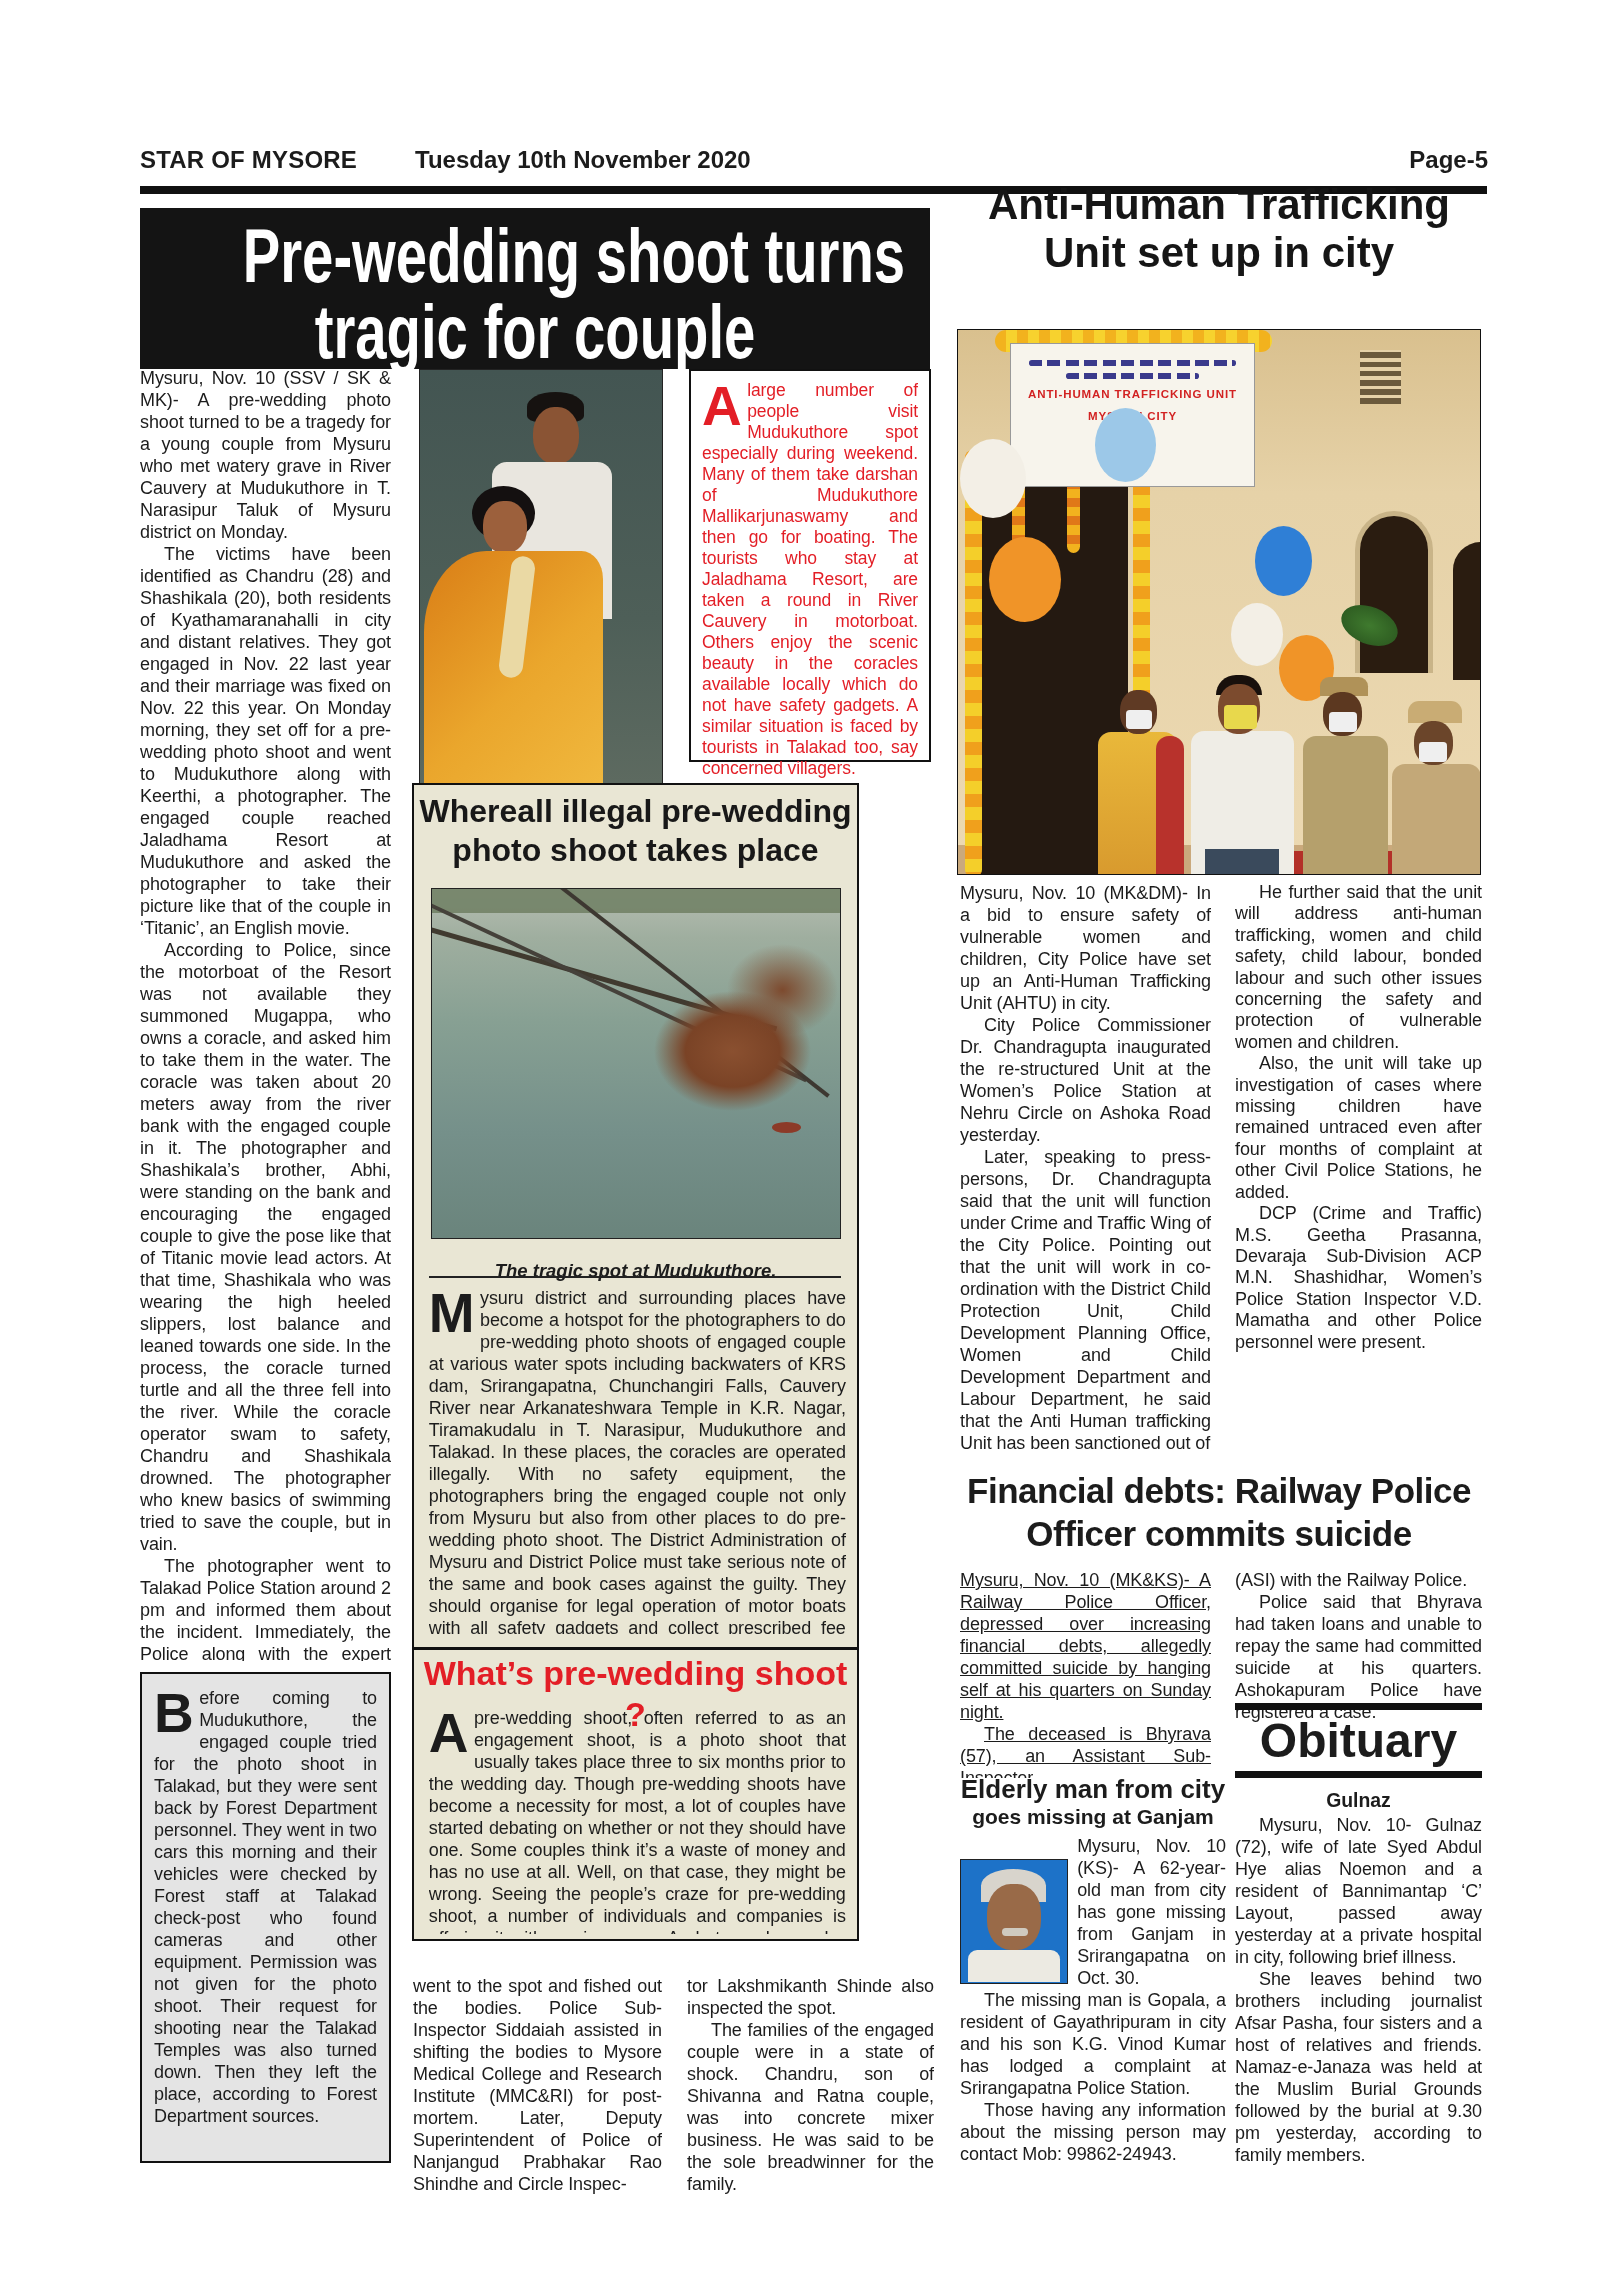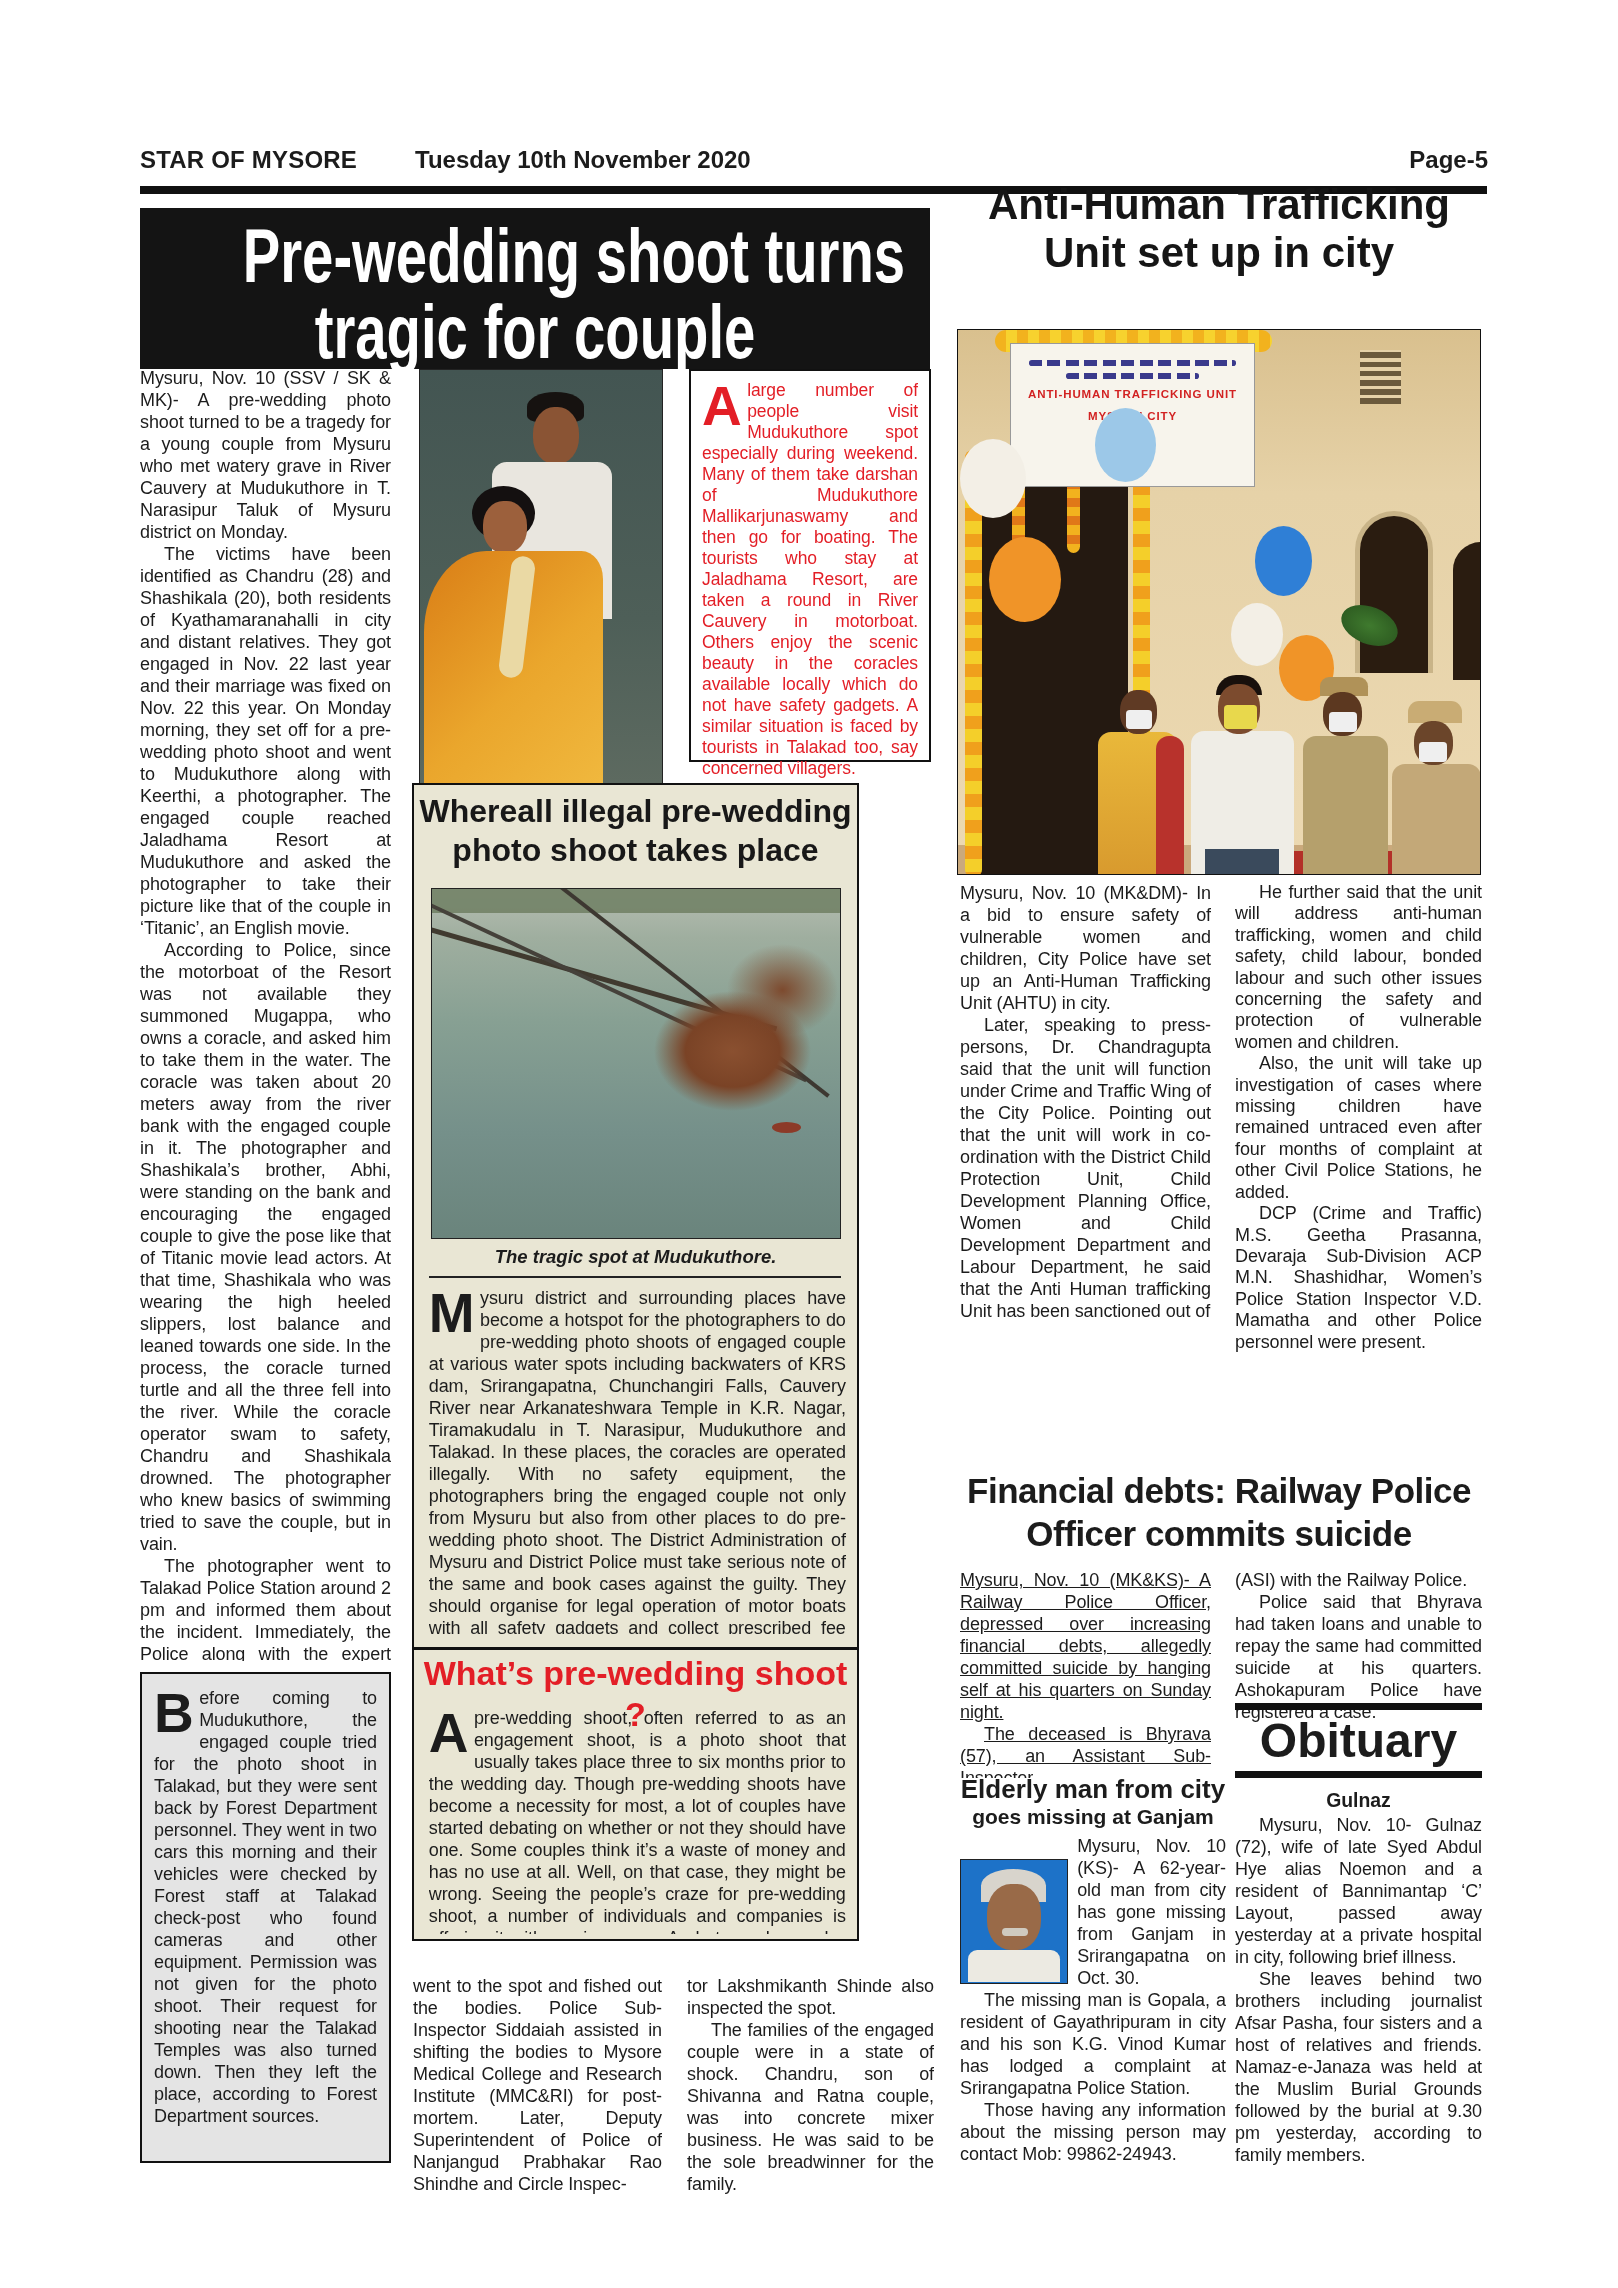--- a/index.html
+++ b/index.html
@@ -40,21 +40,21 @@
   .wh-head{margin-top:7.4px;text-align:center;font-weight:bold;font-size:32px;line-height:39px;color:#181818;}
   #river-photo{position:absolute;left:16.6px;top:103px;width:410px;height:351px;border:1.8px solid #222;box-sizing:border-box;
      background:linear-gradient(180deg,#b6beb2 0,#9fae9f 14%,#87a093 38%,#75908a 70%,#6a847c 100%);overflow:hidden;}
   .rv-bank{position:absolute;left:0;top:0;width:410px;height:24px;background:#6f7f63;opacity:.85;}
   .rv-b1{position:absolute;left:-37px;top:28px;width:397px;height:4.6px;background:#403a2f;transform:rotate(16deg);transform-origin:left;}
   .rv-b2{position:absolute;left:-18.5px;top:5.5px;width:434px;height:3.7px;background:#45413a;transform:rotate(25deg);transform-origin:left;}
   .rv-b3{position:absolute;left:120px;top:-11px;width:351px;height:3.7px;background:#3d3831;transform:rotate(38deg);transform-origin:left;}
   .rv-fol{position:absolute;left:222px;top:102px;width:157px;height:120px;background:radial-gradient(closest-side,#8a5030,#7a4326 60%,rgba(122,67,38,0));border-radius:50%;}
   .rv-fol2{position:absolute;left:295px;top:55px;width:111px;height:92px;background:radial-gradient(closest-side,#7d4a2e,rgba(125,74,46,0));border-radius:50%;}
   .rv-boat{position:absolute;left:340px;top:233px;width:29.5px;height:11px;background:#8c3a28;border-radius:50%;}
-  .wh-caption{position:absolute;left:0;top:461px;width:100%;text-align:center;font-size:18.5px;font-weight:bold;font-style:italic;}
+  .wh-caption{position:absolute;left:0;top:475px;width:100%;text-align:center;font-size:18.5px;font-weight:bold;font-style:italic;}
   .wh-caprule{position:absolute;left:14.8px;top:491px;width:412px;height:1.8px;background:#222;}
   .wh-body{position:absolute;left:14.8px;top:502px;width:417px;height:347px;}
   #whats-box{left:412px;top:1648px;width:447px;height:293px;}
   .ws-head{margin-top:3px;text-align:center;font-weight:bold;font-size:34px;line-height:41px;color:#e31e26;}
   .ws-body{position:absolute;left:14.8px;top:57px;width:417px;height:227px;}
   
   #cont-left{left:413px;top:1975px;width:249px;height:231px;}
   #cont-right{left:687px;top:1975px;width:247px;height:231px;}
   
   #gray-box{left:140px;top:1672px;width:251px;height:491px;background:#e4e4e4;border:2.8px solid #111;box-sizing:border-box;padding:13px 12px;}
@@ -231,20 +231,21 @@
     <div class="head-sk" style="left:365px;top:362px;width:39px;height:44px;background:#5c3820;"></div>
     <div class="mask" style="left:371px;top:382px;width:28px;height:20px;"></div>
     <div class="fig" style="left:434px;top:434px;width:89px;height:113px;background:#c3a878;"></div>
     <div class="head-sk" style="left:450px;top:371px;width:54px;height:22px;background:#c9ac74;border-radius:11px 11px 0 0;"></div>
     <div class="head-sk" style="left:456px;top:391px;width:39px;height:44px;background:#6b452a;"></div>
     <div class="mask" style="left:461px;top:412px;width:28px;height:20px;"></div>
   </div>
 
   <div class="abs news" id="ahtu-cola">
     <p class="ni">Mysuru, Nov. 10 (MK&amp;DM)- In a bid to ensure safety of vulnerable women and children, City Police have set up an Anti-Human Trafficking Unit (AHTU) in city.</p>
+    <p>City Police Commissioner Dr. Chandragupta inaugurated the re-structured Unit at the Women’s Police Station at Nehru Circle on Ashoka Road yesterday.</p>
     <p>Later, speaking to press-persons, Dr. Chandragupta said that the unit will function under Crime and Traffic Wing of the City Police. Pointing out that the unit will work in co-ordination with the District Child Protection Unit, Child Development Planning Office, Women and Child Development Department and Labour Department, he said that the Anti Human trafficking Unit has been sanctioned out of</p>
   </div>
   <div class="abs news" id="ahtu-colb">
     <p>He further said that the unit will address anti-human trafficking, women and child safety, child labour, bonded labour and such other issues concerning the safety and protection of vulnerable women and children.</p>
     <p>Also, the unit will take up investigation of cases where missing children have remained untraced even after four months of complaint at other Civil Police Stations, he added.</p>
     <p>DCP (Crime and Traffic) M.S. Geetha Prasanna, Devaraja Sub-Division ACP M.N. Shashidhar, Women’s Police Station Inspector V.D. Mamatha and other Police personnel were present.</p>
   </div>
 
   <div class="abs" id="fin-head">
     <div>Financial debts: Railway Police</div>

